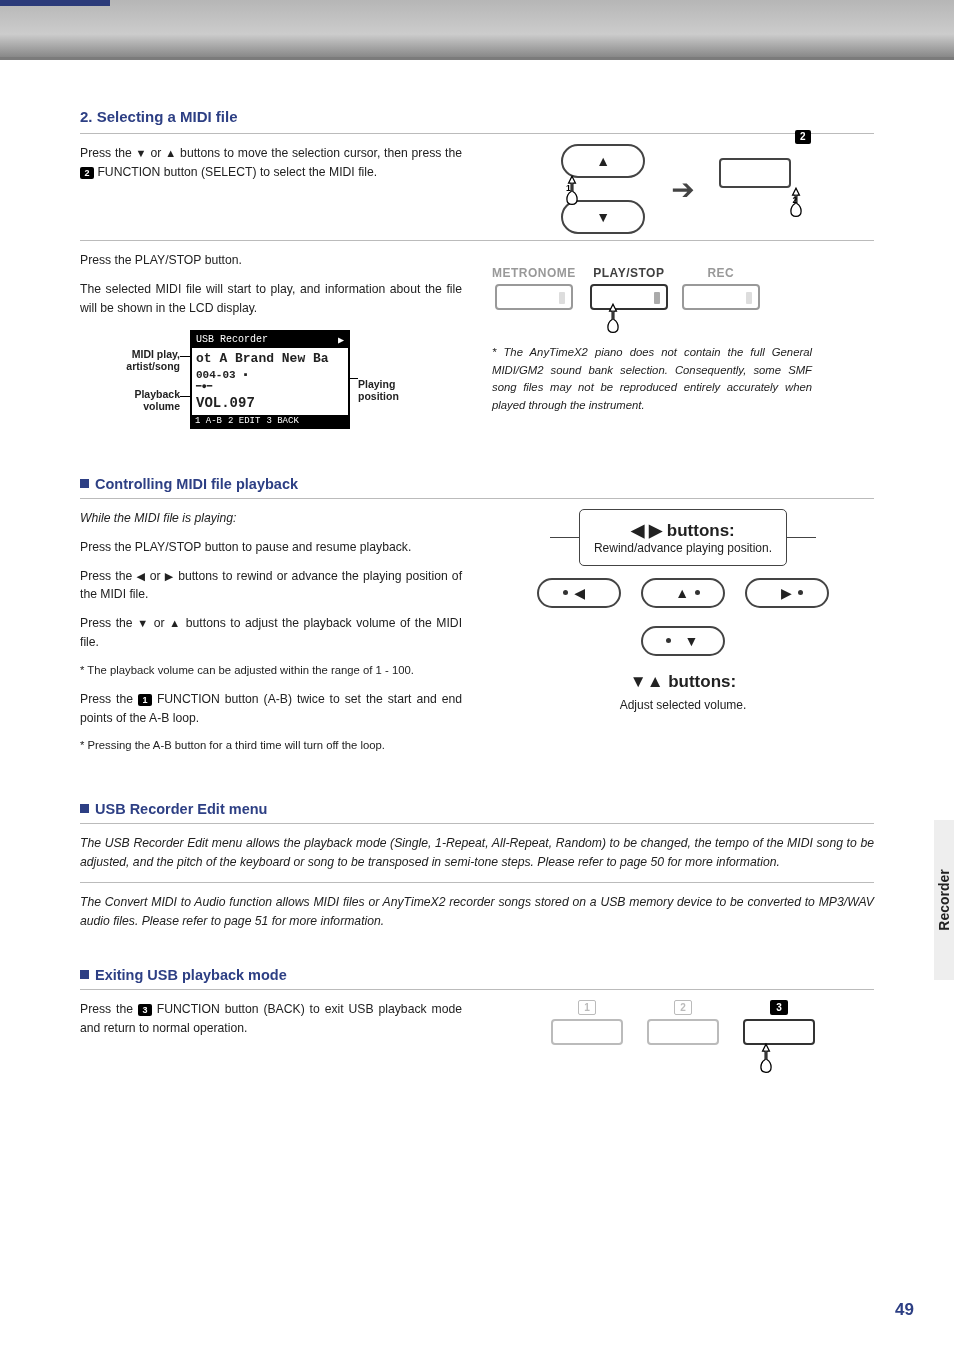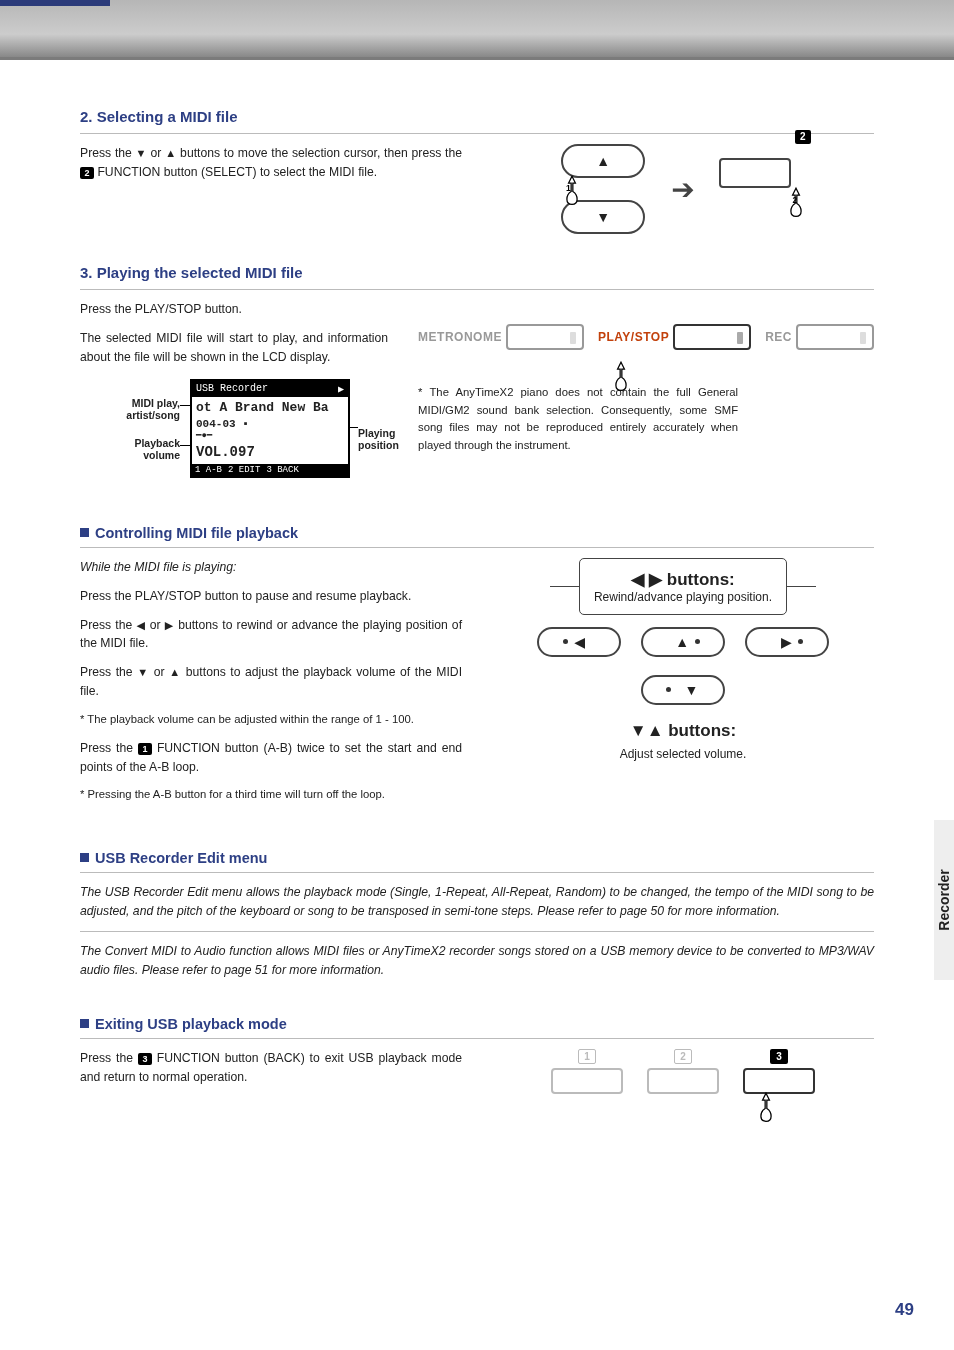--- a/index.html
+++ b/index.html
@@ -26,23 +26,23 @@
   .rounded-btn { width:84px; height:34px; border:2px solid #444; border-radius:18px; background:#fff; display:flex; align-items:center; justify-content:center; font-size:14px; }
   .updown-pair .top { position:absolute; top:0; left:0; }
   .updown-pair .bot { position:absolute; bottom:0; left:0; }
   .hand { position:absolute; width:34px; height:34px; }
   .bigarrow { font-size:28px; color:#444; }
   .sq-btn-group { position:relative; width:90px; height:90px; }
   .sq-btn { position:absolute; width:72px; height:30px; border:2px solid #444; border-radius:4px; background:#fff; display:flex; align-items:center; justify-content:center; font-size:12px; font-weight:bold; }
   .sq-num { position:absolute; top:-14px; right:-6px; width:16px; height:14px; background:#000; color:#fff; font-size:10px; font-weight:bold; text-align:center; line-height:14px; border-radius:2px; }
   
   .trio { display:flex; gap:14px; position:relative; }
-  .trio-col { display:flex; flex-direction:row; align-items:center; gap:4px; }
+  .trio-col { display:flex; flex-direction:column; align-items:center; gap:4px; }
   .trio-label { font-size:12px; font-weight:bold; color:#999; letter-spacing:0.5px; }
-  .trio-label.active { color:#c2410c; }
+  .trio-label.active { color:#404040; }
   .pill { width:78px; height:26px; border:2px solid #999; border-radius:4px; background:#fff; position:relative; }
   .pill.active { border-color:#333; }
   .led { position:absolute; right:6px; top:6px; width:6px; height:12px; background:#ddd; border-radius:1px; }
   
   .lcd-wrap { position:relative; margin-top:12px; width:300px; }
   .lcd { position:absolute; left:110px; top:0; width:160px; border:2px solid #000; font-family: 'Courier New', monospace; }
   .lcd-title { background:#000; color:#fff; font-size:10px; padding:2px 4px; display:flex; justify-content:space-between; }
   .lcd-body { padding:3px 4px; font-size:13px; line-height:1.3; font-weight:bold; }
   .lcd-foot { background:#000; color:#fff; font-size:9px; padding:1px 3px; display:flex; gap:6px; }
   .lcd-label { position:absolute; font-size:10.5px; font-weight:bold; text-align:right; }
@@ -111,21 +111,20 @@
               <svg viewBox="0 0 40 40">
                   <path d="M20 5 l4 8 l-3 0 l0 10 q5 3 5 9 q0 6 -6 6 q-6 0 -6 -6 q0 -6 5 -9 l0 -10 l-3 0 z" fill="#fff" stroke="#000" stroke-width="1.5"></path>
                   <text x="16" y="22" font-size="10" font-weight="bold">2</text>
                 </svg>
             </div>
           </div>
         </div>
       </div>
     </div>
 
-    <div class="h2">3. Playing the selected MIDI file</div>
     <div class="hr"></div>
     <div class="row">
       <div class="colL">
         <p>Press the PLAY/STOP button.</p>
         <p>The selected MIDI file will start to play, and information about the file will be shown in the LCD display.</p>
 
         <div class="lcd-wrap" style="height:110px;">
           <div class="lcd-label" style="left:0; top:18px; width:100px; white-space:pre-line;">MIDI play,
 artist/song</div>
           <div class="lcd-line" style="left:100px; top:26px; width:10px;"></div>
@@ -176,21 +175,21 @@
                 </svg>
             </div>
           </div>
           <div class="trio-col">
             <div class="trio-label">REC</div>
             <div class="pill">
                 <div class="led"></div>
               </div>
           </div>
         </div>
-        <p class="note" style="text-align:justify; width:320px; margin-top:14px;">* The AnyTimeX2 piano does not contain the full General MIDI/GM2 sound bank selection.  Consequently, some SMF song files may not be reproduced entirely accurately when played through the instrument.</p>
+        <p class="note" style="text-align:justify; width:320px; margin-top:14px;font-style:italic;">* The AnyTimeX2 piano does not contain the full General MIDI/GM2 sound bank selection.  Consequently, some SMF song files may not be reproduced entirely accurately when played through the instrument.</p>
       </div>
     </div>
 
     <div class="hsub"><span class="sq"></span><span>Controlling MIDI file playback</span></div>
     <div class="hr"></div>
     <div class="row">
       <div class="colL">
         <p class="ital">While the MIDI file is playing:</p>
         <p>Press the PLAY/STOP button to pause and resume playback.</p>
         <p><span>Press the </span><span class="arrow-left">◀</span><span> or </span><span class="arrow-right">▶</span><span> buttons to rewind or advance the playing position of the MIDI file.</span></p>

